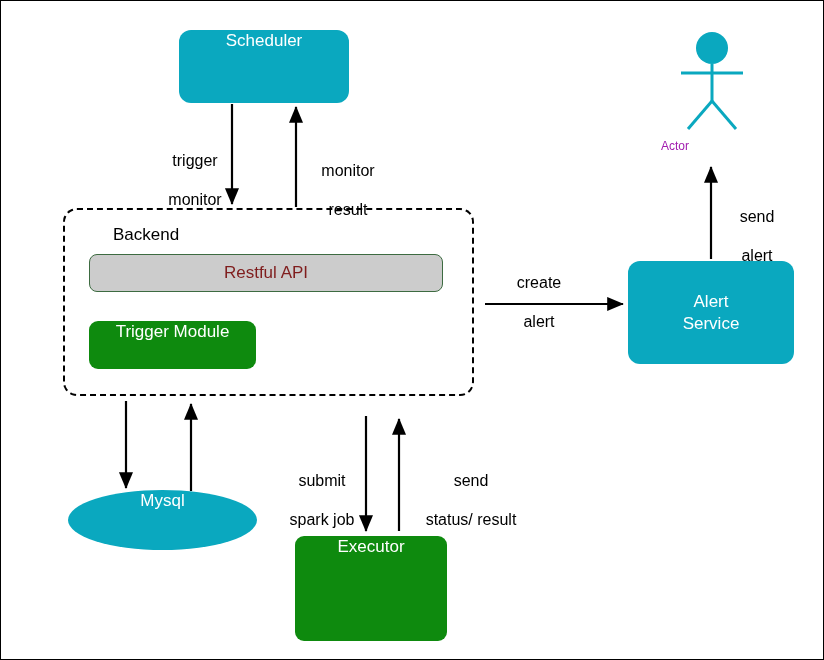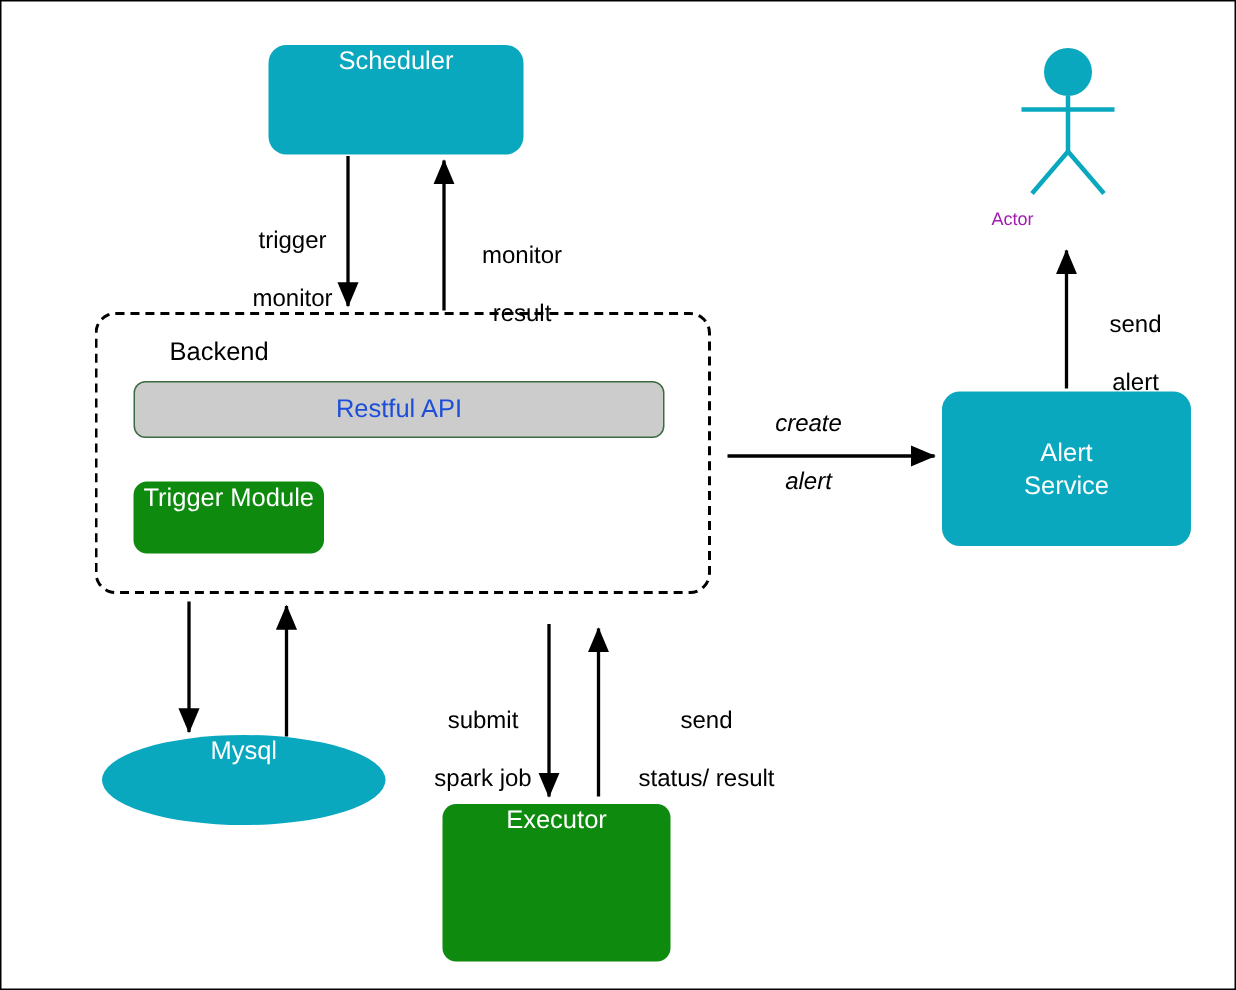--- a/index.html
+++ b/index.html
@@ -40,21 +40,21 @@
     border-radius: 50%;
   }
   .api-bar {
     position: absolute;
     background: #CCCCCC;
     border: 1px solid #3D6B41;
     border-radius: 8px;
     display: flex;
     align-items: center;
     justify-content: center;
-    color: #1d4ed8;
+    color: #7f1d1d;
     font-size: 17px;
     box-sizing: border-box;
   }
   .dashed-group {
     position: absolute;
     border: 2px dashed #000000;
     border-radius: 14px;
     box-sizing: border-box;
     background: transparent;
   }
@@ -98,21 +98,21 @@
   </div>
 
   <div class="dashed-group" style="left:62px; top:207px; width:411px; height:188px;"></div>
 
   <div class="group-label" style="left:88px; top:224px;margin-left:24px;">Backend</div>
 
   <div class="api-bar" style="left:88px; top:253px; width:354px; height:38px;">
     <span>Restful API</span>
   </div>
 
-  <div class="node green-box" style="left:88px; top:320px; width:127px; height:48px;">
+  <div class="node green-box" style="left:88px; top:320px; width:167px; height:48px;">
     <span>Trigger Module</span>
   </div>
 
 
   <div class="node ellipse" style="left:67px; top:489px; width:189px; height:60px;">
     <span>Mysql</span>
   </div>
 
   <div class="node green-box" style="left:294px; top:535px; width:152px; height:105px;">
     <span>Executor</span>
@@ -128,21 +128,21 @@
   <div class="edge-label" style="left:140px; top:130px; width:108px;">
     <span>trigger</span><br>
     <span>monitor</span>
   </div>
 
   <div class="edge-label" style="left:292px; top:140px; width:110px;">
     <span>monitor</span><br>
     <span>result</span>
   </div>
 
-  <div class="edge-label" style="left:485px; top:252px; width:106px;font-style:italic;">
+  <div class="edge-label" style="left:485px; top:252px; width:106px;">
     <span>create</span><br>
     <span>alert</span>
   </div>
 
   <div class="edge-label" style="left:713px; top:186px; width:86px;">
     <span>send</span><br>
     <span>alert</span>
   </div>
 
   <div class="edge-label" style="left:269px; top:450px; width:104px;">

